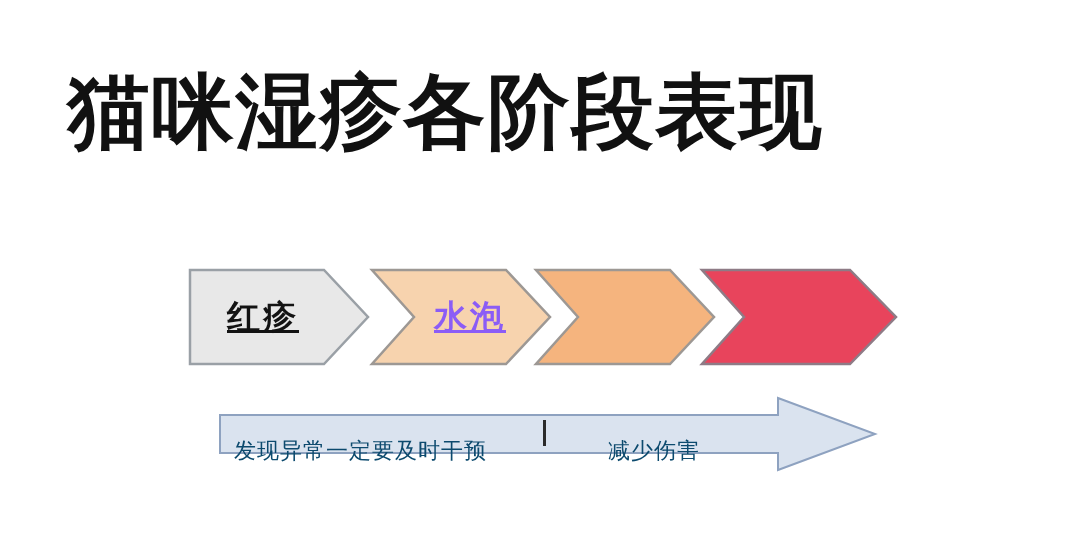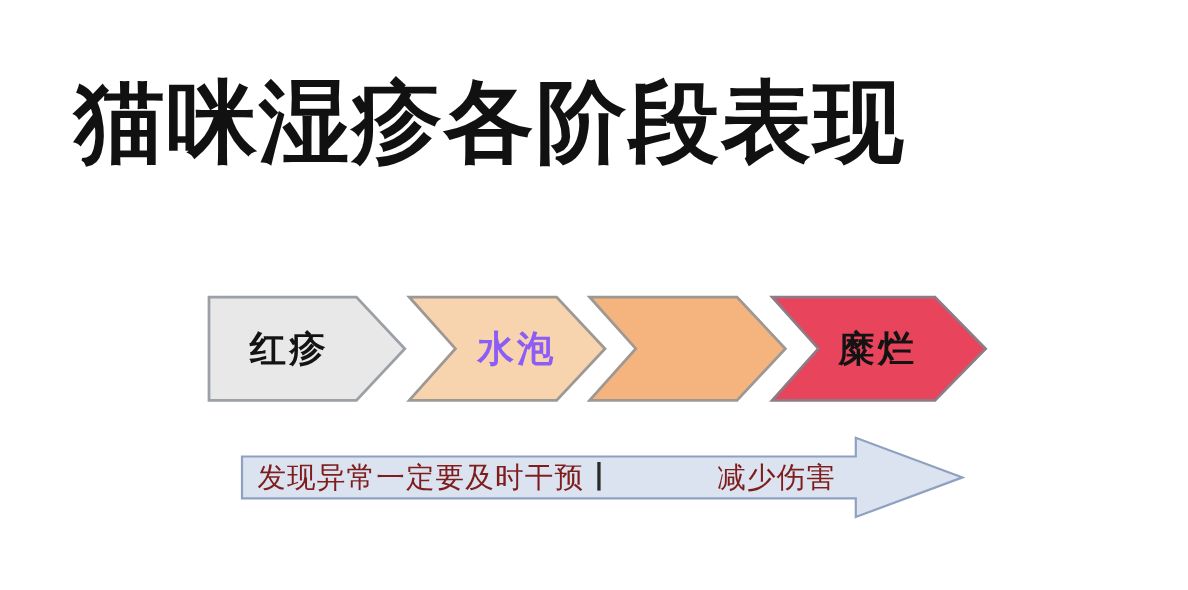--- a/index.html
+++ b/index.html
@@ -67,50 +67,51 @@
     display: flex;
     align-items: center;
     justify-content: center;
     font-size: 33px;
     font-weight: 700;
     color: #131313;
     letter-spacing: 3px;
     white-space: nowrap;
     pointer-events: none;
     font-family: "DejaVu Sans", "Liberation Sans", sans-serif;
+    text-decoration: underline;
   }
 
   
   .bottom-arrow-wrap {
     position: absolute;
     left: 218px;
     top: 396px;
     width: 660px;
     height: 76px;
   }
   .bottom-arrow-wrap svg {
     display: block;
     width: 660px;
     height: 76px;
     overflow: visible;
   }
   .arrow-text {
     position: absolute;
-    top: 19px;
+    top: 36px;
     height: 38px;
     display: flex;
     align-items: center;
-    font-size: 26px;
-    color: #7f1d1d;
+    font-size: 22px;
+    color: #0c4a6e;
     letter-spacing: 1px;
     white-space: nowrap;
     font-family: "DejaVu Sans", "Liberation Sans", sans-serif;
   }
   .arrow-text-left  { left: 16px; }
-  .arrow-text-right { left: 390px; margin-left: 44px; }
+  .arrow-text-right { left: 390px; }
   .arrow-divider {
     position: absolute;
     left: 325px;
     top: 24px;
     width: 3px;
     height: 26px;
     background: #2b2b2b;
   }
 </style>
 </head>
@@ -140,21 +141,20 @@
       <svg viewBox="0 0 182 98" preserveAspectRatio="none">
         <polygon id="poly-3" points="2,2 136,2 180,49 136,96 2,96 44,49" stroke-width="2.5" stroke-linejoin="miter" fill="#f5b47e" stroke="#9d9894"></polygon>
       </svg>
     </div>
 
     <div class="chevron" id="chev-4" style="left:700px; width:198px;">
       <svg viewBox="0 0 198 98" preserveAspectRatio="none">
         <polygon id="poly-4" points="2,2 150,2 196,49 150,96 2,96 44,49" stroke-width="2.5" stroke-linejoin="miter" fill="#e8445c" stroke="#8e7b86"></polygon>
       </svg>
     </div>
-    <div class="chevron-label" style="left: 728px; width: 140px; color: rgb(19, 19, 19);">糜烂</div>
 
   </div>
 
   <div class="bottom-arrow-wrap">
     <svg viewBox="0 0 660 76" preserveAspectRatio="none">
       <polygon id="poly-arrow" points="2,19 560,19 560,2 657,38 560,74 560,57 2,57" stroke-width="2" stroke-linejoin="miter" fill="#dae3ef" stroke="#8ea2c0"></polygon>
     </svg>
 
     <div class="arrow-text arrow-text-left">发现异常一定要及时干预</div>
 

